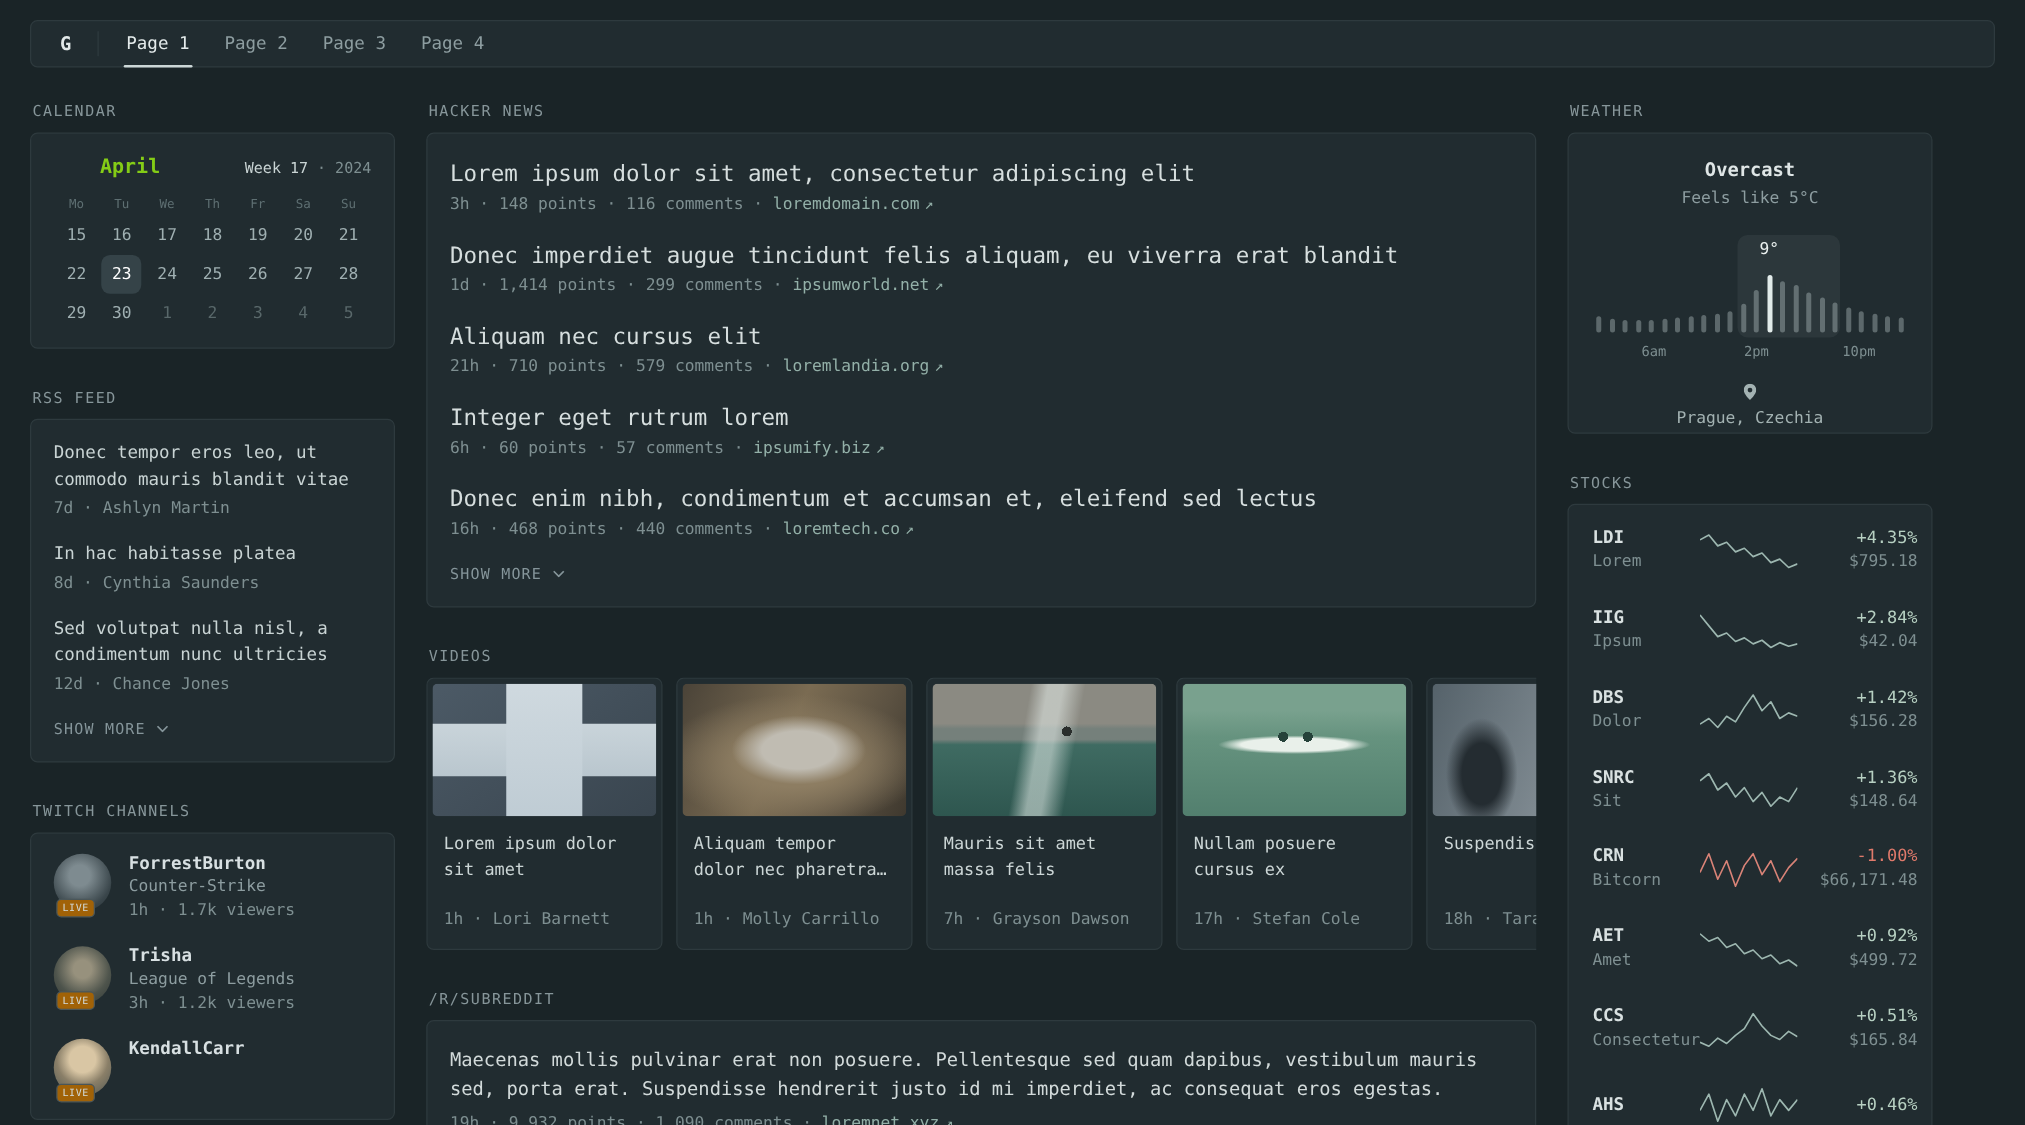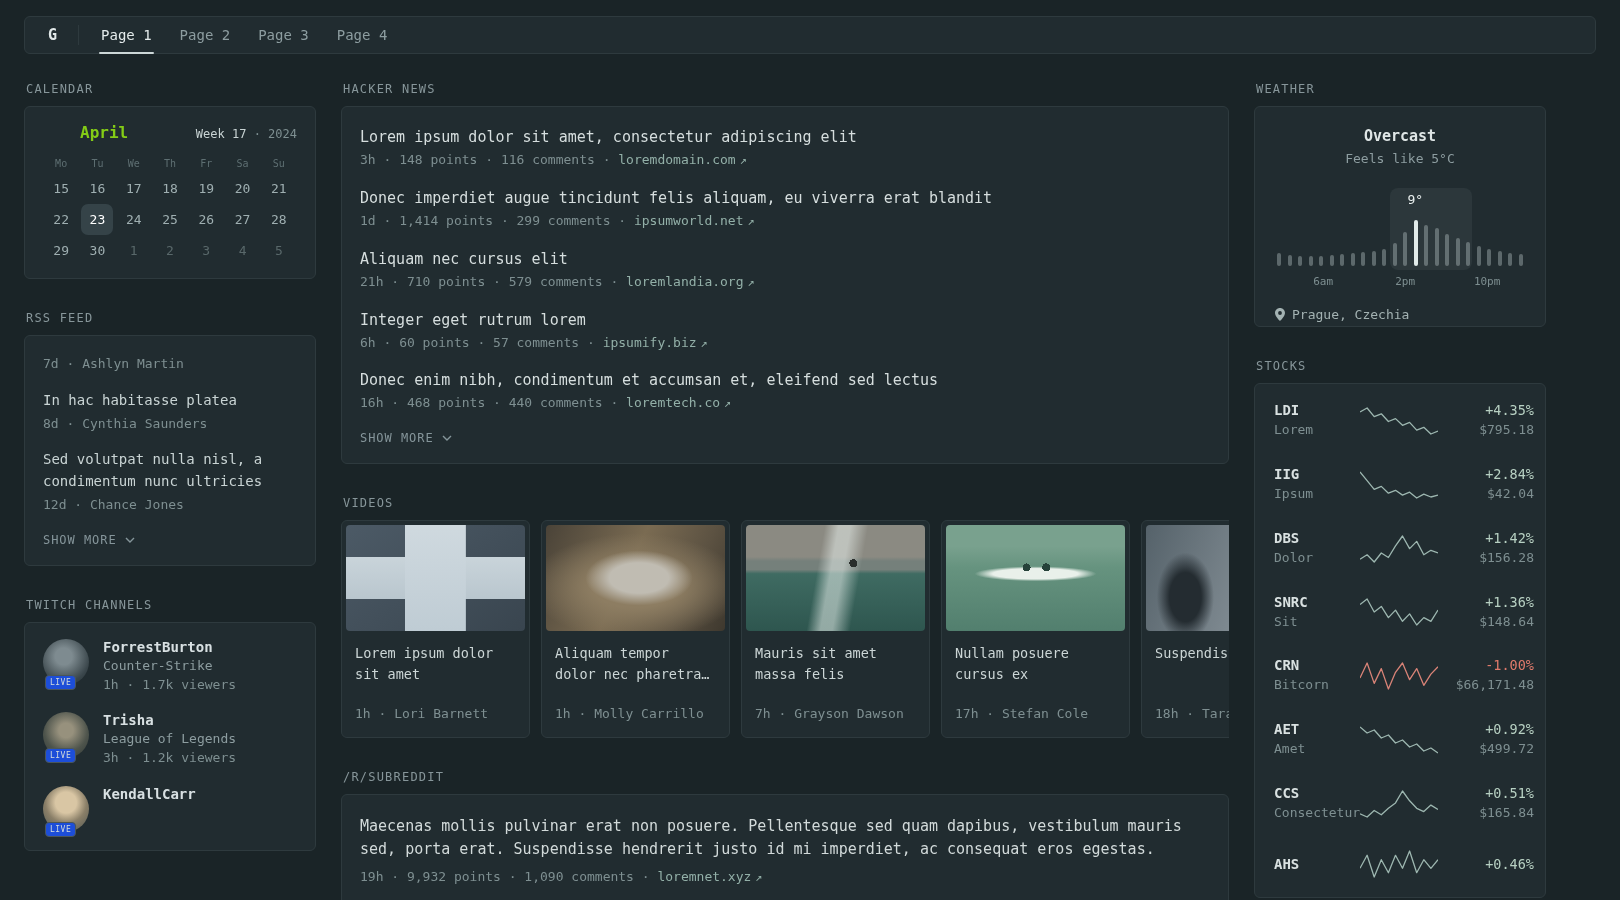--- a/index.html
+++ b/index.html
@@ -50,29 +50,29 @@
   .pad-card{padding:16px 18px 18px;}
   .feed-item + .feed-item{margin-top:16px;}
   .feed-title{font-size:14px;line-height:1.55;color:#c9d4d4;cursor:pointer;}
   .tw-row{display:flex;gap:14px;align-items:flex-start;cursor:pointer;}
   .tw-row + .tw-row{margin-top:18px;}
   .tw-avatar-wrap{position:relative;width:46px;flex:none;}
   .tw-avatar{width:46px;height:46px;border-radius:50%;}
   .av-1{background:radial-gradient(circle at 45% 38%,#7e8b90 0 22%,#3a464b 68%,#242e32);}
   .av-2{background:radial-gradient(circle at 50% 40%,#97917d 0 20%,#4e544c 60%,#2e3634);}
   .av-3{background:radial-gradient(circle at 50% 36%,#d9c6a4 0 28%,#8a7f68 55%,#4c5450);}
-  .live-badge{position:absolute;bottom:-5px;left:2px;background:#1d4ed8;border:1px solid #4a5659;
+  .live-badge{position:absolute;bottom:-5px;left:2px;background:#a16207;border:1px solid #4a5659;
     border-radius:4px;font-size:8px;letter-spacing:.06em;padding:2px 4px;color:#d2dbdb;}
   .tw-name{font-size:14px;font-weight:bold;color:#d8e0e2;}
   .tw-game{font-size:13px;color:#8d9da0;margin-top:3px;}
 
   
   .hn-card{padding:20px 18px 18px;}
   .hn-item + .hn-item{margin-top:18px;}
-  .hn-title{font-size:15px;color:#d6dede;line-height:1.4;cursor:pointer;}
+  .hn-title{font-size:18px;color:#d6dede;line-height:1.4;cursor:pointer;}
 
   
   .videos-row{display:flex;gap:11px;overflow:hidden;}
   .video-card{width:189px;flex:none;cursor:pointer;}
   .thumb{height:106px;border-radius:4px;margin:4px;background:#3a4750;}
   .thumb-cross-sky{background:
     linear-gradient(#cfd9df,#bfccd4) center/34% 100% no-repeat,
     linear-gradient(#c9d4da,#b9c6ce) center/100% 40% no-repeat,
     linear-gradient(145deg,#4c5a66,#39454f);}
   .thumb-camera-hands{background:
@@ -106,21 +106,21 @@
   .w-feels{font-size:13px;color:#8d9da0;margin-top:6px;}
   .w-chart{position:relative;margin:52px 2px 0;height:48px;}
   .wbars{position:relative;display:flex;align-items:flex-end;justify-content:space-between;height:48px;}
   .wbar{width:4px;border-radius:2px;background:rgba(203,219,218,.35);}
   .wbar.current{background:#e2ebea;}
   .daylight{position:absolute;top:-30px;bottom:-4px;background:rgba(224,237,236,.06);border-radius:8px;}
   .wtemp{position:absolute;top:-26px;transform:translateX(-50%);font-size:13px;color:#eaf0ef;}
   .waxis{position:relative;height:14px;margin:9px 2px 0;}
   .waxis span{position:absolute;transform:translateX(-50%);font-size:11px;color:#7d8e90;}
   .w-loc{margin-top:18px;display:flex;align-items:center;gap:7px;
-    font-size:13px;color:#a3b2b2;}
+    font-size:13px;color:#a3b2b2;flex-direction:column;}
   .w-loc svg{fill:#a3b2b2;}
 
   
   .stocks-card{padding:5px 19px;}
   .stock-row{display:flex;align-items:center;padding:13px 0;}
   .stock-left{width:86px;flex:none;}
   .stock-symbol{font-size:14px;font-weight:bold;color:#d9e1e1;cursor:pointer;}
   .stock-spark{flex:1;display:flex;justify-content:center;align-items:center;}
   .stock-right{width:96px;flex:none;text-align:right;}
   .stock-change{font-size:13.5px;}
@@ -184,20 +184,21 @@
             <div class="cal-day dim">5</div>
           </div>
       </div>
     </div>
 
     <div class="widget">
       <div class="widget-title">RSS FEED</div>
       <div class="card pad-card">
         <div id="rss-list">
             <div class="feed-item">
+              <div class="feed-title">Donec tempor eros leo, ut commodo mauris blandit vitae</div>
               <div class="meta">7d · Ashlyn Martin</div>
             </div>
             <div class="feed-item">
               <div class="feed-title">In hac habitasse platea</div>
               <div class="meta">8d · Cynthia Saunders</div>
             </div>
             <div class="feed-item">
               <div class="feed-title">Sed volutpat nulla nisl, a condimentum nunc ultricies</div>
               <div class="meta">12d · Chance Jones</div>
             </div>

